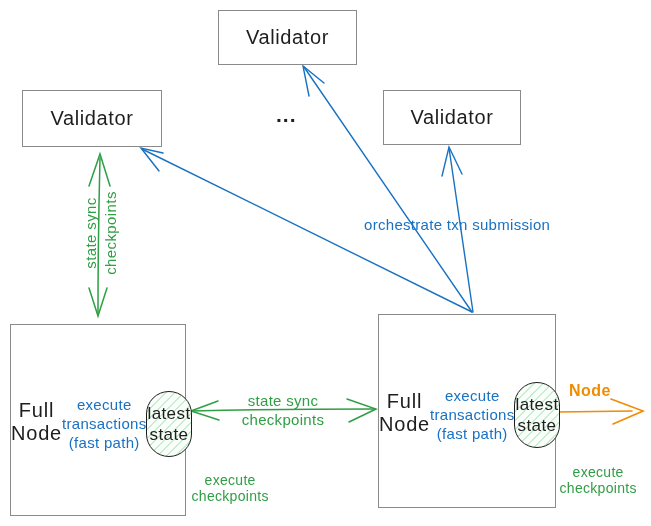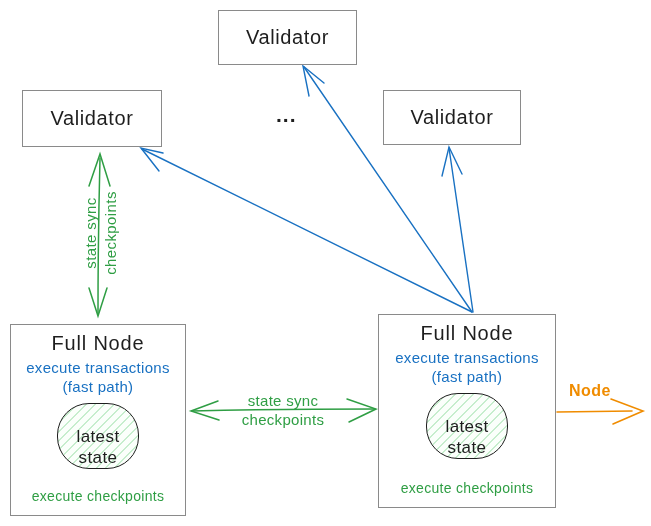--- a/index.html
+++ b/index.html
@@ -15,30 +15,30 @@
   }
   .validator { font-size:20px; letter-spacing:0.6px; }
   .v-top   { left:218px; top:10px;  width:139px; height:55px; }
   .v-left  { left:22px;  top:90px;  width:140px; height:57px; }
   .v-right { left:383px; top:90px;  width:138px; height:55px; }
 
   .ellipsis { position:absolute; left:276px; top:103px; font-size:21px; font-weight:bold; letter-spacing:1px; }
 
   .full-node {
     position:absolute; background:#ffffff; border:1.6px solid #8a8a8a; box-sizing:border-box;
-    display:flex; flex-direction:column; align-items:center; text-align:center;
+    display:flex; flex-direction:row; align-items:center; text-align:center;
   }
   .fn-left  { left:10px;  top:324px; width:176px; height:192px; padding-top:7px; }
   .fn-right { left:378px; top:314px; width:178px; height:194px; padding-top:7px; }
   .fn-title { font-size:20px; letter-spacing:0.8px; margin-bottom:3px; }
   .fn-exec  { color:#1971c2; font-size:15px; line-height:19px; letter-spacing:0.3px; }
   .state-box {
     width:80px; height:64px; margin:7px 0 6px 0;
     border:1.7px solid #1e1e1e; border-radius:32px;
-    display:flex; flex-direction:column; align-items:center; justify-content:flex-end;
+    display:flex; flex-direction:column; align-items:center; justify-content:center;
     font-size:17px; line-height:21px; letter-spacing:0.4px;
     background:
       repeating-linear-gradient(135deg, rgba(64,192,87,0.28) 0 1.4px, rgba(64,192,87,0) 1.4px 6.5px),
       #fbfffb;
   }
   .fn-checkpoints { color:#2f9e44; font-size:14px; letter-spacing:0.3px; margin-top:auto; margin-bottom:11px; }
 
   .edge-label { position:absolute; white-space:nowrap; }
   .lbl-green  { color:#2f9e44; }
   .lbl-blue   { color:#1971c2; }
@@ -127,15 +127,16 @@
   </div>
 
   <div class="edge-label lbl-green state-sync-vertical">
     <div>state sync</div>
     <div>checkpoints</div>
   </div>
   <div class="edge-label lbl-green state-sync-horizontal">
     <div>state sync</div>
     <div>checkpoints</div>
   </div>
+  <div class="edge-label lbl-blue orchestrate">orchestrate txn submission</div>
   <div class="edge-label lbl-orange rpcs">Node</div>
 
 </div>
 
 </body></html>

